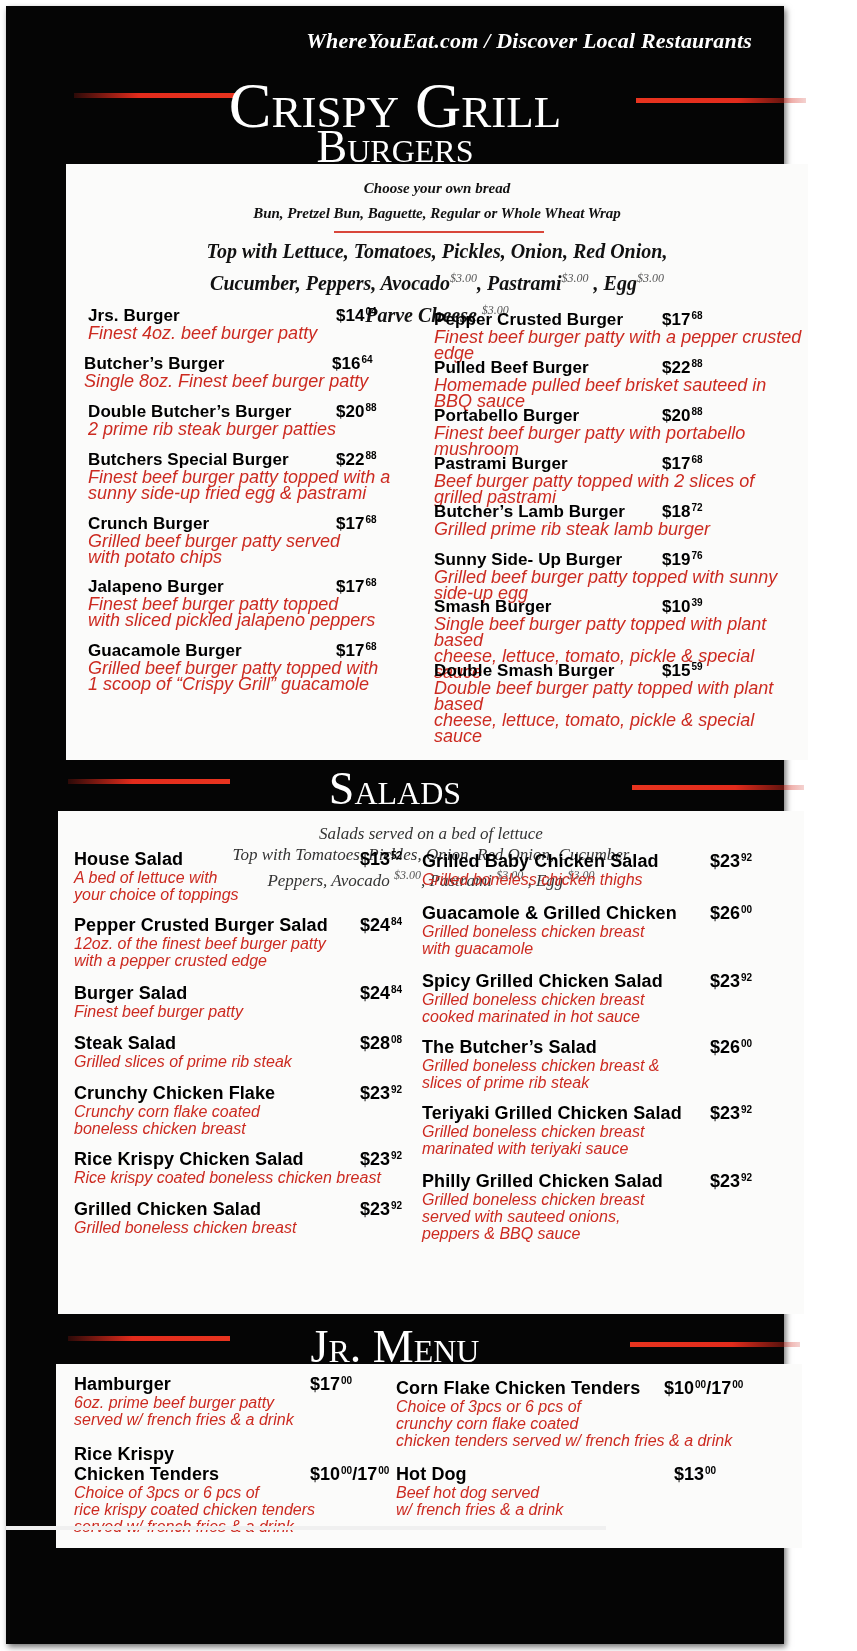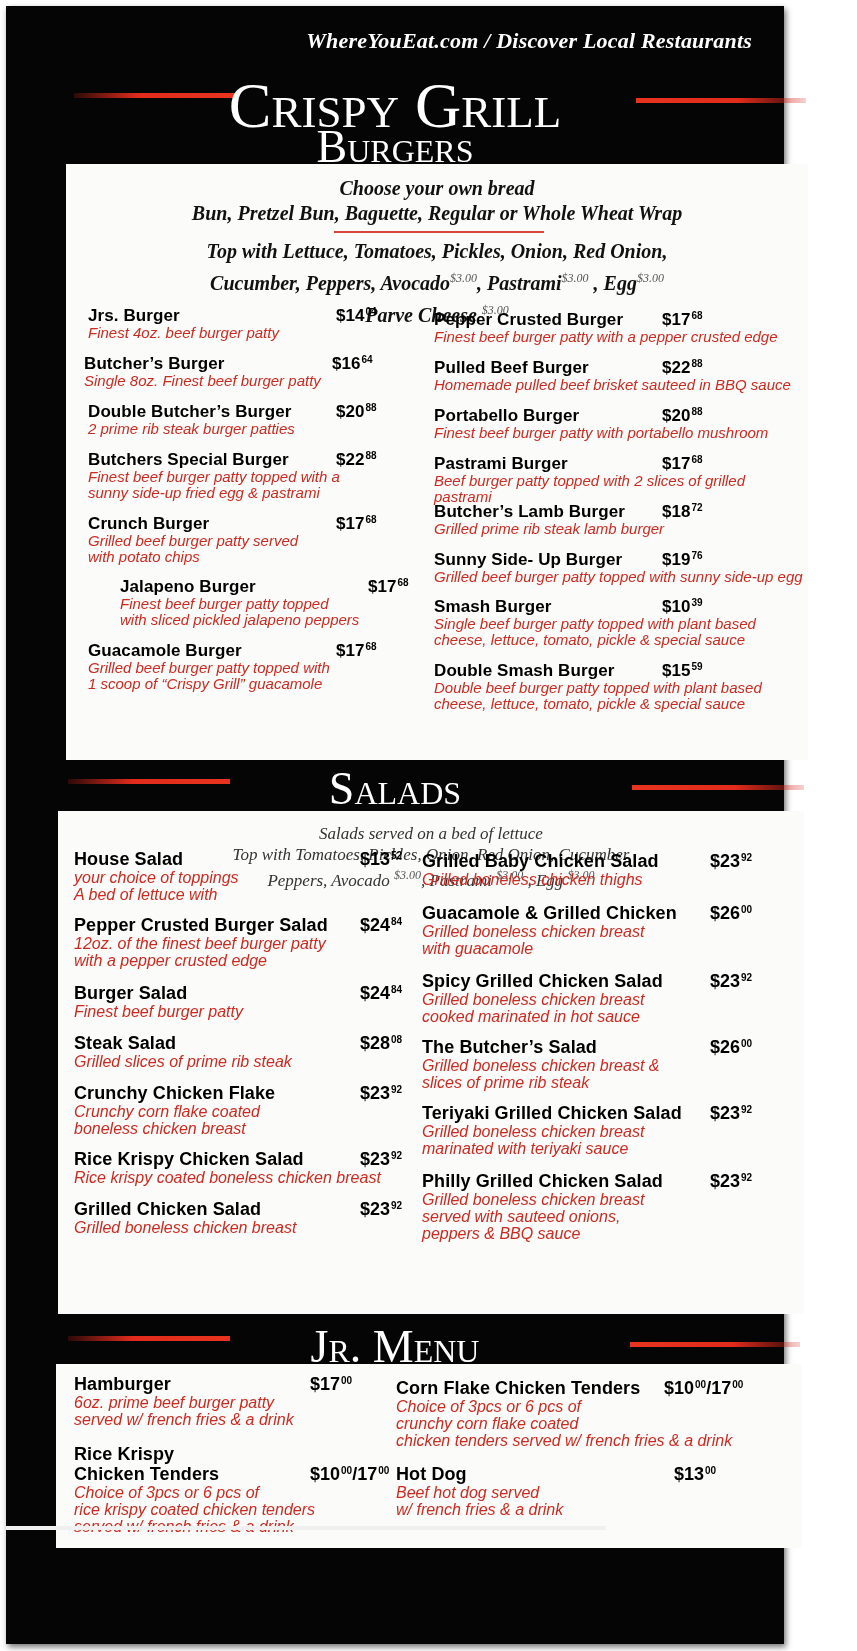--- a/index.html
+++ b/index.html
@@ -37,33 +37,33 @@
   }
   .panel-burgers { left: 60px; top: 158px; width: 742px; height: 596px; }
   .panel-salads { left: 52px; top: 805px; width: 746px; height: 503px; }
   .panel-jr { left: 50px; top: 1358px; width: 746px; height: 184px; }
 
   .intro {
     position: absolute; left: 0; width: 100%; text-align: center;
     font-family: "Liberation Serif", serif; color: #111;
   }
   .intro .ln { display: block; }
-  .bread-intro { top: 12px; font-weight: bold; font-style: italic; font-size: 20px; line-height: 25px; }
+  .bread-intro { top: 12px; font-weight: bold; font-style: italic; font-size: 15px; line-height: 25px; }
   .bread-sep { position: absolute; left: 268px; top: 67px; width: 210px; height: 2px; background: #d9463a; }
   .toppings-intro { top: 70px; font-weight: bold; font-style: italic; font-size: 20px; line-height: 27px; }
   .addon-price { font-weight: normal; font-size: 12px; color: #555; vertical-align: super; }
 
   .salad-intro { top: 12px; font-style: italic; font-size: 17px; line-height: 21px; color: #333; }
 
   .item { position: absolute; }
   .item-name {
     display: block; font-weight: bold; font-size: 17px; color: #000; letter-spacing: 0.1px; line-height: 19px;
   }
   .item-desc {
-    display: block; font-style: italic; font-size: 15px; color: #cc2a20; line-height: 16px;
+    display: block; font-style: italic; font-size: 18px; color: #cc2a20; line-height: 16px;
   }
   .salad .item-name, .jr .item-name { font-size: 18px; line-height: 20px; }
   .salad .item-desc, .jr .item-desc { font-size: 16px; line-height: 17px; }
   .price {
     position: absolute; font-weight: bold; font-size: 17px; color: #000; white-space: nowrap;
   }
   .price sup { font-size: 10px; vertical-align: 6px; margin-left: 1px; }
   .salad .price, .jr .price { font-size: 18px; }
 
   .bottom-line { position: absolute; left: 0; top: 1520px; width: 600px; height: 4px; background: #f0f0f0; }
@@ -117,21 +117,21 @@
           <span class="item-desc">Finest beef burger patty topped with a</span>
           <span class="item-desc">sunny side-up fried egg &amp; pastrami</span>
           <span class="price" style="left: 248px; top: 0px;"><span>$22</span><sup>88</sup></span>
         </div>
         <div class="item" style="left: 22px; top: 350px; width: 330px;">
           <span class="item-name">Crunch Burger</span>
           <span class="item-desc">Grilled beef burger patty served</span>
           <span class="item-desc">with potato chips</span>
           <span class="price" style="left: 248px; top: 0px;"><span>$17</span><sup>68</sup></span>
         </div>
-        <div class="item" style="left: 22px; top: 413px; width: 330px; margin-left: 32px;">
+        <div class="item" style="left: 22px; top: 413px; width: 330px;">
           <span class="item-name">Jalapeno Burger</span>
           <span class="item-desc">Finest beef burger patty topped</span>
           <span class="item-desc">with sliced pickled jalapeno peppers</span>
           <span class="price" style="left: 248px; top: 0px;"><span>$17</span><sup>68</sup></span>
         </div>
         <div class="item" style="left: 22px; top: 477px; width: 330px;">
           <span class="item-name">Guacamole Burger</span>
           <span class="item-desc">Grilled beef burger patty topped with</span>
           <span class="item-desc">1 scoop of “Crispy Grill” guacamole</span>
           <span class="price" style="left: 248px; top: 0px;"><span>$17</span><sup>68</sup></span>
@@ -191,22 +191,22 @@
     <div class="intro salad-intro">
       <span class="ln">Salads served on a bed of lettuce</span>
       <span class="ln">Top with Tomatoes, Pickles, Onion, Red Onion, Cucumber</span>
       <span class="ln">
         <span>Peppers, Avocado</span> <span class="addon-price">$3.00</span><span>, Pastrami</span> <span class="addon-price">$3.00</span><span> , Egg</span> <span class="addon-price">$3.00</span>
       </span>
     </div>
     <div id="salads-left">
         <div class="item" style="left: 16px; top: 38px; width: 340px;">
           <span class="item-name">House Salad</span>
+          <span class="item-desc">A bed of lettuce with</span>
           <span class="item-desc">your choice of toppings</span>
-          <span class="item-desc">A bed of lettuce with</span>
           <span class="price" style="left: 286px; top: 0px;"><span>$13</span><sup>52</sup></span>
         </div>
         <div class="item" style="left: 16px; top: 104px; width: 340px;">
           <span class="item-name">Pepper Crusted Burger Salad</span>
           <span class="item-desc">12oz. of the finest beef burger patty</span>
           <span class="item-desc">with a pepper crusted edge</span>
           <span class="price" style="left: 286px; top: 0px;"><span>$24</span><sup>84</sup></span>
         </div>
         <div class="item" style="left: 16px; top: 172px; width: 340px;">
           <span class="item-name">Burger Salad</span>

